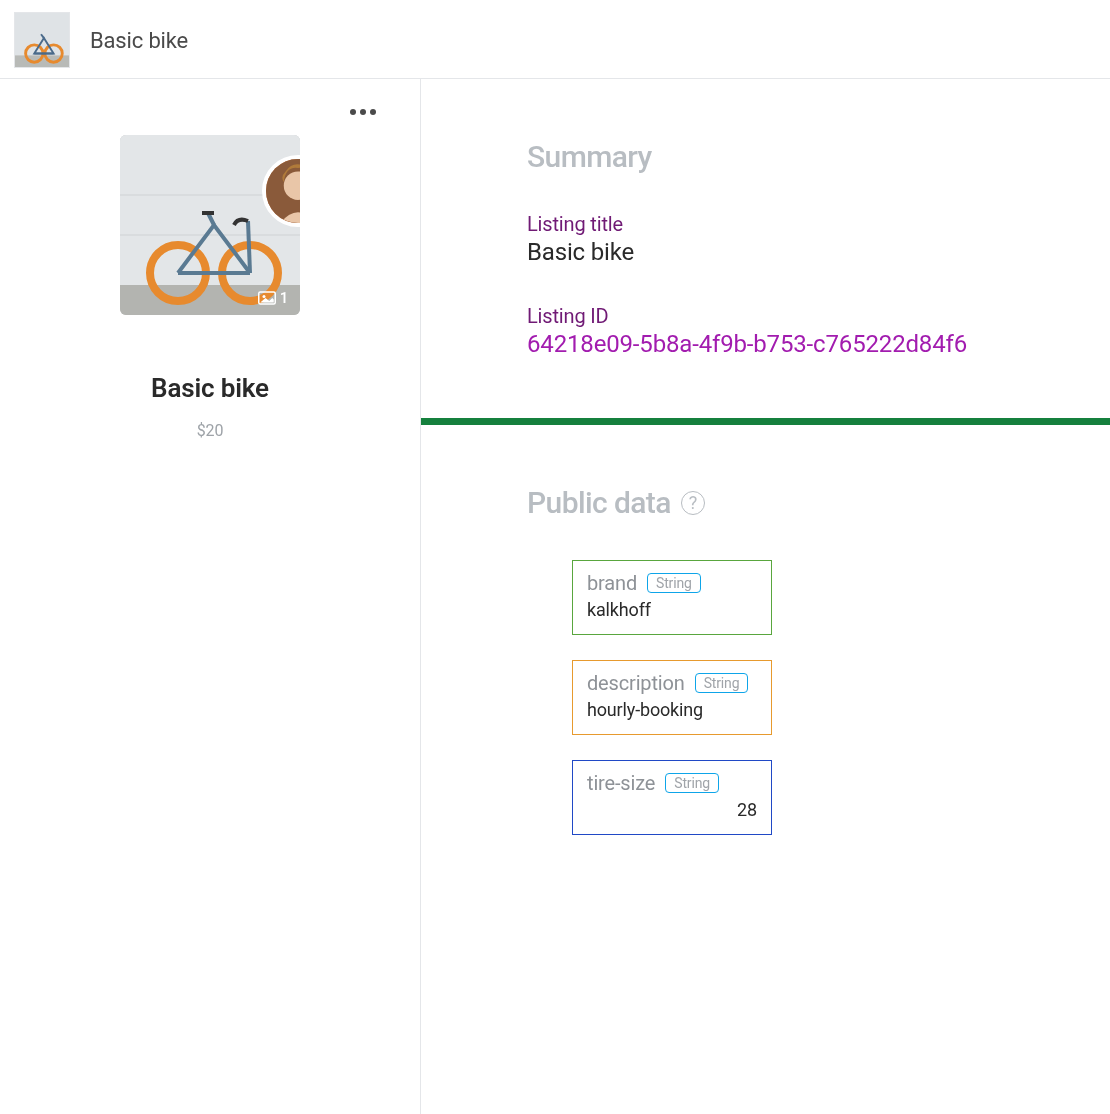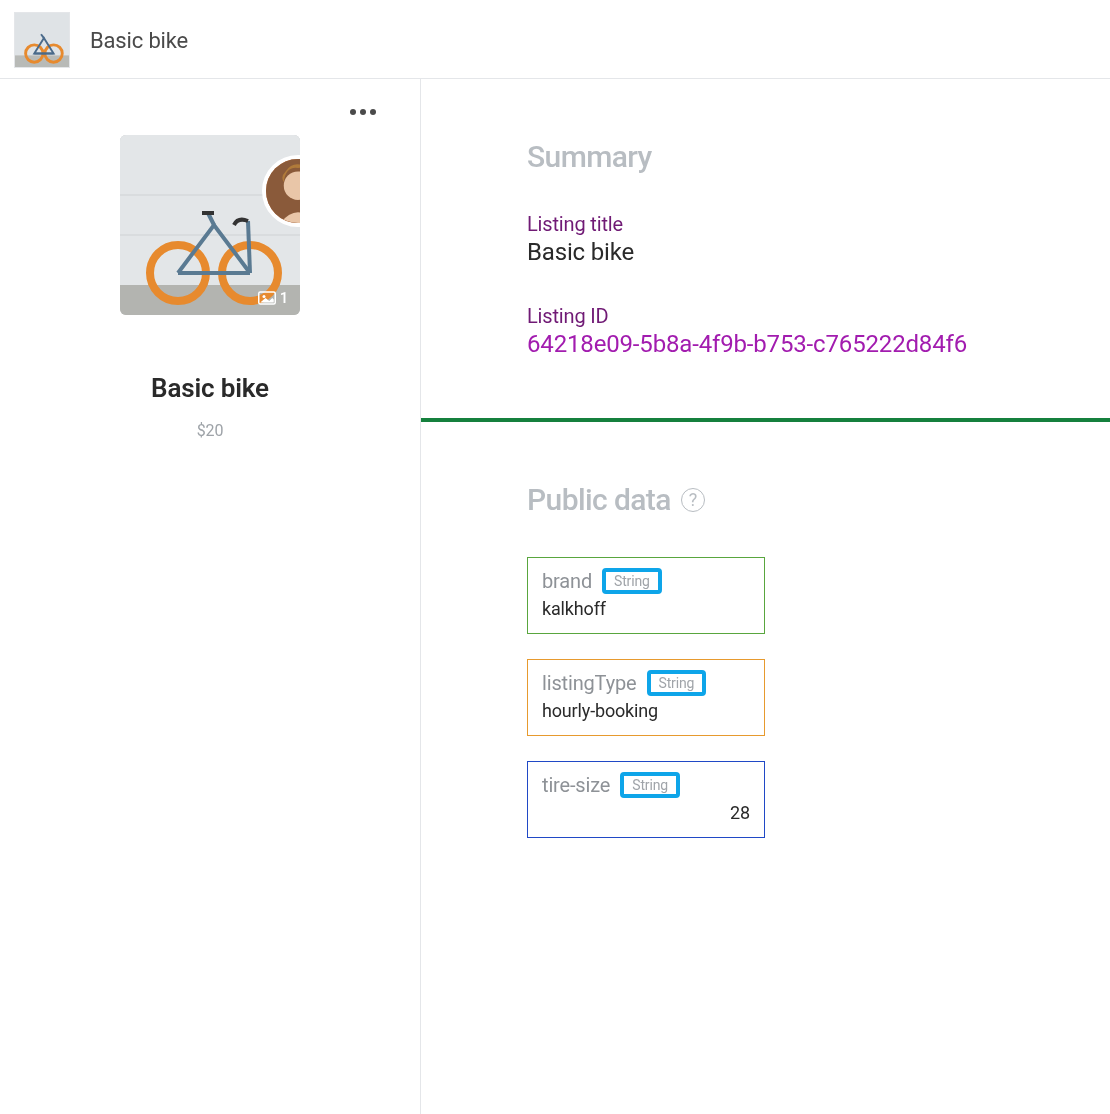--- a/index.html
+++ b/index.html
@@ -79,21 +79,21 @@
   }
   .listing-heading h1 { font-size:26px; font-weight:600; color:#2a2a2a; }
   .listing-heading .price { font-size:16px; color:#9ea3a8; margin-top:18px; }
 
   .stats { margin-top:60px; text-align:center; }
   .stat-row { font-size:24px; margin-bottom:20px; }
   .stat-row a { color:#2b8ced; text-decoration:none; }
   .stat-row .count { color:#9ea3a8; margin-left:4px; }
 
   
-  .section { padding: 60px 0 60px 106px; border-bottom:4px solid #15803d; }
+  .section { padding: 60px 0 60px 106px; border-bottom:7px solid #15803d; }
   .section:last-child { border-bottom:none; }
   .section h2 {
     font-size:30px; font-weight:500; color:#b8bdc2; letter-spacing:-0.02em;
     display:flex; align-items:center; gap:10px;
   }
   .help-icon {
     font-size:18px; color:#b8bdc2;
     width:24px; height:24px; border:1.5px solid #b8bdc2; border-radius:50%;
     display:inline-flex; align-items:center; justify-content:center;
     font-weight:400;
@@ -102,30 +102,31 @@
   .field { margin-top:38px; }
   .field .label { font-size:20px; color:#701a75; margin-bottom:2px; }
   .field .value { font-size:24px; color:#2a2a2a; }
   .field .value.link { color:#a21caf; word-break:break-all; }
 
   
   .cards { margin-top:40px; display:flex; flex-direction:column; gap:25px; }
   .card {
     border: 1.5px solid;
     padding: 10px 14px 14px;
-    width: 238px;
+    width: 200px;
+    margin-left: 45px;
   }
   .card.green  { border-color:#59a63e; }
   .card.orange { border-color:#e79a2e; }
   .card.blue   { border-color:#2049c6;text-align:right; }
   .card-head { display:flex; align-items:center; gap:10px; }
   .card-key { font-size:20px; color:#8e9297; }
   .badge {
     font-size:14px; color:#a0a4a9;
-    border:4px solid #0ea5e9; border-radius:4px;
+    border:1px solid #0ea5e9; border-radius:4px;
     padding:1px 8px;
   }
   .card-val { font-size:18px; color:#2a2a2a; margin-top:4px; }
 </style>
 </head>
 <body>
 
 <div class="topbar">
   <div class="thumb-small">
     <svg viewBox="0 0 56 56">
@@ -224,21 +225,21 @@
         <div class="card green">
           <div class="card-head">
             <span class="card-key">brand</span>
             <span class="badge">String</span>
           </div>
           <div class="card-val">kalkhoff</div>
         </div>
 
         <div class="card orange">
           <div class="card-head">
-            <span class="card-key">listingType</span>
+            <span class="card-key">description</span>
             <span class="badge">String</span>
           </div>
           <div class="card-val">hourly-booking</div>
         </div>
 
         <div class="card blue">
           <div class="card-head">
             <span class="card-key">tire-size</span>
             <span class="badge">String</span>
           </div>

